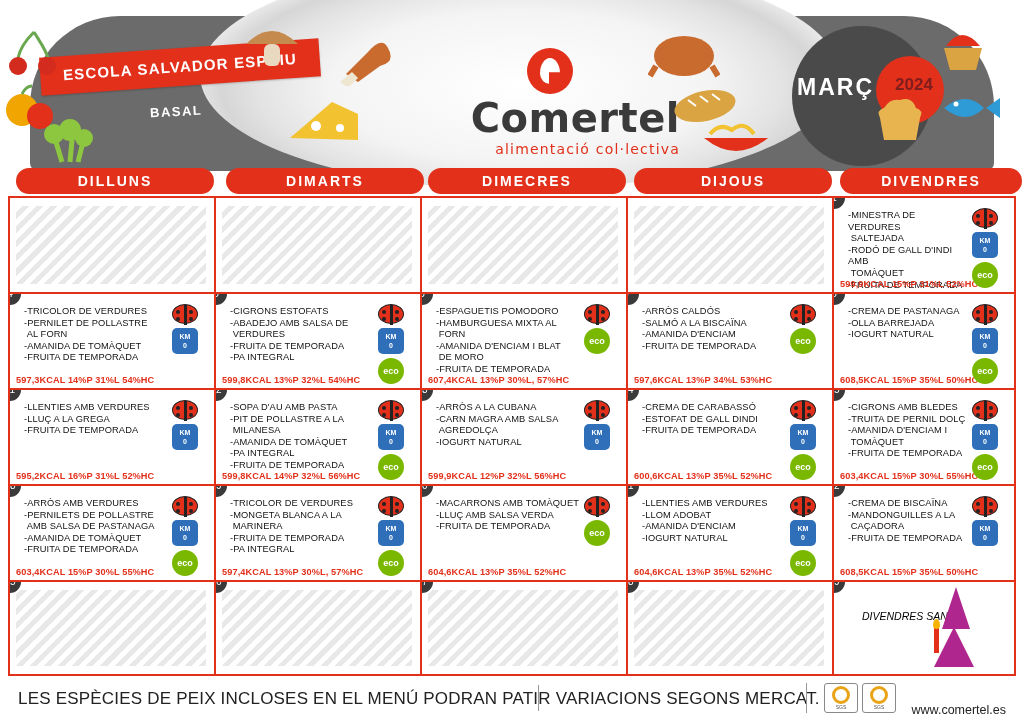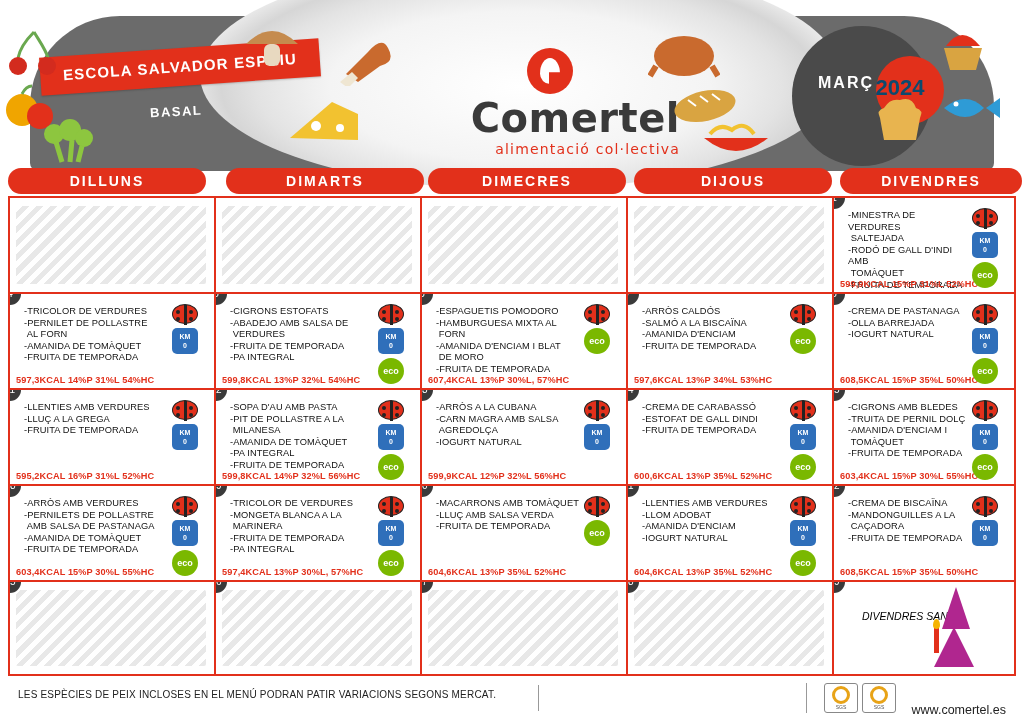--- a/index.html
+++ b/index.html
@@ -57,30 +57,30 @@
   .school-sub {
     position:absolute; left:150px; top:104px; color:#ffffff; font-size:13px;
     letter-spacing:1.5px; transform:rotate(-3deg); z-index:7; font-weight:bold;
   }
 
   .month-circle {
     position:absolute; right:92px; top:26px; width:140px; height:140px;
     border-radius:50%; background:#4a4a4a; z-index:7;
   }
   .month-label {
-    position:absolute; right:150px; top:74px; color:#fff; font-size:16px;
+    position:absolute; right:150px; top:74px; color:#fff; font-size:23px;
     letter-spacing:2px; z-index:8; font-weight:bold;
   }
   .year-circle {
     position:absolute; right:80px; top:56px; width:68px; height:68px;
     border-radius:50%; background:#E2301B; z-index:8;
   }
   .year-label {
-    position:absolute; right:96px; top:75px; width:56px; text-align:center;
-    color:#0c4a6e; font-size:22px; z-index:9; font-weight:bold;
+    position:absolute; right:82px; top:75px; width:56px; text-align:center;
+    color:#7f1d1d; font-size:17px; z-index:9; font-weight:bold;
   }
 
   
   .food { position:absolute; z-index:9; }
 
   
   .dayheads { position:absolute; left:8px; top:168px; width:1008px; height:28px; }
   .dayhead {
     position:absolute; height:26px; background:#E2301B; border-radius:13px;
     color:#fff; font-size:14px; font-weight:bold; letter-spacing:2px;
@@ -135,21 +135,21 @@
   .badge-ladybug:after{
     content:""; position:absolute; left:3px; top:5px; width:4px; height:4px;
     border-radius:50%; background:#222; box-shadow:13px 0 0 #222, 0 7px 0 #222, 13px 7px 0 #222;
   }
   .badge-km { background:#2f6fba; line-height:9px; padding-top:4px; font-weight:bold; }
   .badge-eco { background:#7ab800; border-radius:50%; line-height:26px; font-weight:bold; font-size:9px; }
 
   
   .footer { position:absolute; left:0; bottom:0; width:1024px; height:46px; }
   .footer-note {
-    position:absolute; left:18px; top:10px; font-size:10px; color:#222;
+    position:absolute; left:18px; top:10px; font-size:17px; color:#222;
     letter-spacing:.2px;
   }
   .footer-div { position:absolute; left:538px; top:6px; width:1px; height:26px; background:#999; }
   .footer-div2 { position:absolute; left:806px; top:4px; width:1px; height:30px; background:#999; }
   .cert { position:absolute; top:4px; width:34px; height:30px; border:1px solid #888; border-radius:3px; background:#fff; }
   .cert .ring { width:18px; height:18px; border-radius:50%; border:3px solid #e8a317; margin:2px auto 0; }
   .cert .lbl { font-size:5px; text-align:center; color:#555; }
   .footer-url { position:absolute; right:18px; top:24px; font-size:12.5px; color:#222; }
 
   
@@ -240,21 +240,21 @@
     <div class="brand-sub">alimentació col·lectiva</div>
   </div>
 
   <div class="month-circle"></div>
   <div class="month-label">MARÇ</div>
   <div class="year-circle"></div>
   <div class="year-label">2024</div>
 </div>
 
 <div class="dayheads">
-    <div class="dayhead" style="left: 0; width: 198px;">DILLUNS</div>
+    <div class="dayhead" style="left: 8px; width: 198px;">DILLUNS</div>
     <div class="dayhead" style="left: 218px; width: 198px;">DIMARTS</div>
     <div class="dayhead" style="left: 420px; width: 198px;">DIMECRES</div>
     <div class="dayhead" style="left: 626px; width: 198px;">DIJOUS</div>
     <div class="dayhead" style="left: 832px; width: 182px;">DIVENDRES</div>
   </div>
 
 <div class="grid">
     <div class="cell" style="left: 0px; top: 0px; width: 206px; height: 96px;">
       <div class="hatch"></div>
     </div>

